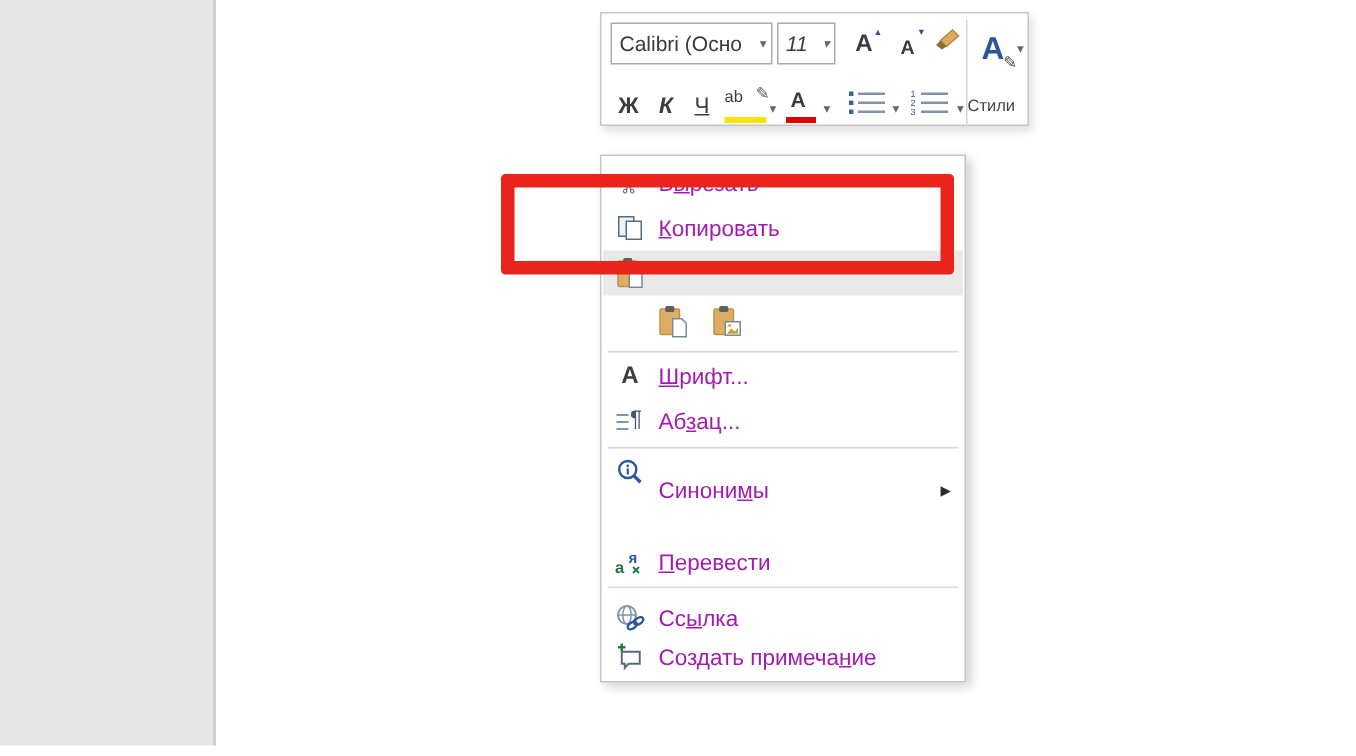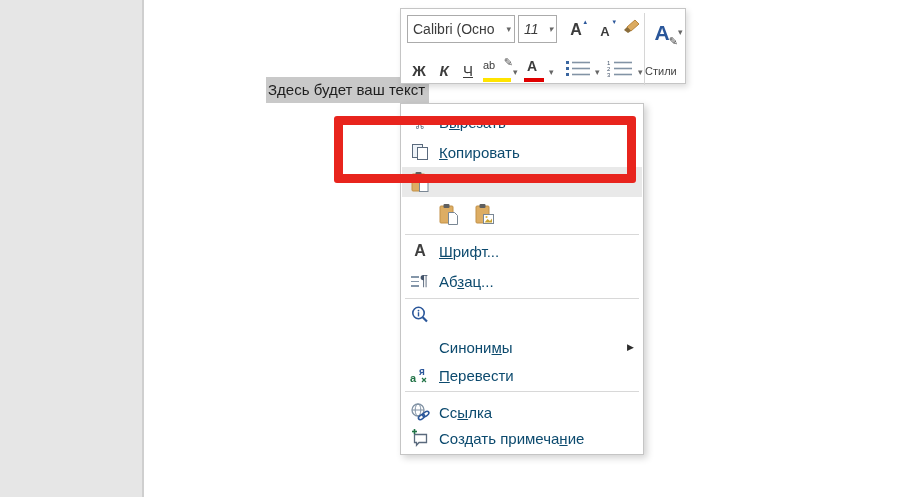--- a/index.html
+++ b/index.html
@@ -26,21 +26,21 @@
   .color-bar{position:absolute;left:0;bottom:0;height:4px;width:100%;}
   .styles-label{position:absolute;font-size:11px;color:#444;text-align:left;}
   .big-a{font-size:21px;font-weight:bold;color:#2b579a;line-height:21px;}
   .pen-glyph{position:absolute;font-size:11px;color:#444;}
 
   
   .context-menu{position:absolute;left:400px;top:103px;width:244px;height:352px;background:#fff;
                 border:1px solid #c5c5c5;box-shadow:3px 3px 7px rgba(0,0,0,.18);z-index:20;box-sizing:border-box;}
   .menu-item{position:absolute;left:1px;right:1px;height:30px;display:flex;align-items:center;}
   .mi-icon{position:absolute;left:8px;width:20px;height:20px;display:flex;align-items:center;justify-content:center;}
-  .mi-label{position:absolute;left:37px;font-size:15px;color:#0c4a6e;white-space:nowrap;}
+  .mi-label{position:absolute;left:37px;font-size:15px;color:#a21caf;white-space:nowrap;}
   .accel{text-decoration:underline;}
   .menu-sep{position:absolute;left:4px;right:4px;height:1px;background:#d8d8d8;}
   .paste-row-bg{background:#e9e9e9;}
   .paste-label{font-weight:bold;color:#5d6b79;}
   .paste-btn{position:absolute;top:4px;width:26px;height:26px;display:flex;align-items:center;justify-content:center;}
   .submenu-arrow{position:absolute;right:8px;font-size:9px;color:#2c2c2c;}
 
   
   .scissors{display:inline-block;transform:rotate(-90deg);font-size:17px;color:#5a6a7d;line-height:17px;}
   .icon-par{position:relative;width:20px;height:20px;}
@@ -54,21 +54,20 @@
   
   .red-rect{position:absolute;left:334px;top:116px;width:302px;height:67px;box-sizing:border-box;
             border:9px solid #e8241d;border-radius:3px;z-index:50;}
 </style>
 </head>
 <body>
 
 <div id="stage">
 
   <div class="gray-canvas"></div>
-  <div class="selected-text">Здесь будет ваш текст</div>
 
   <div class="mini-toolbar">
 
     <div class="combo" style="left:6px;top:6px;width:108px;">
       <span class="combo-text" style="max-width:88px;">Calibri (Осно</span>
       <span class="dd">▾</span>
     </div>
     <div class="combo" style="left:117px;top:6px;width:39px;font-style:italic;">
       <span class="combo-text">11</span>
       <span class="dd">▾</span>
@@ -222,21 +221,21 @@
       <span class="mi-icon">
         <svg width="20" height="20" viewBox="0 0 20 20">
           <circle cx="8.5" cy="8" r="5.7" fill="#ffffff" stroke="#2b579a" stroke-width="1.6"></circle>
           <line x1="12.7" y1="12.2" x2="17" y2="16.5" stroke="#2b579a" stroke-width="2.2"></line>
           <circle cx="8.5" cy="5.6" r="0.9" fill="#2b579a"></circle>
           <rect x="7.8" y="7.2" width="1.4" height="4.2" fill="#2b579a"></rect>
         </svg>
       </span>
     </div>
 
-    <div class="menu-item" style="top:228px;text-align:center;">
+    <div class="menu-item" style="top:208px;text-align:center;">
       <span class="mi-label"><span>Синони</span><span class="accel">м</span><span>ы</span></span>
       <span class="submenu-arrow">▶</span>
     </div>
 
     <div class="menu-item" style="top:256px;">
       <span class="mi-icon">
         <svg width="20" height="20" viewBox="0 0 20 20">
           <text x="9" y="10" font-size="10" font-weight="bold" fill="#2b579a">я</text>
           <text x="0" y="17" font-size="11" font-weight="bold" fill="#217346">а</text>
           <path d="M12 13 l4 4 M16 13 l-4 4" stroke="#217346" stroke-width="1.2" fill="none"></path>

